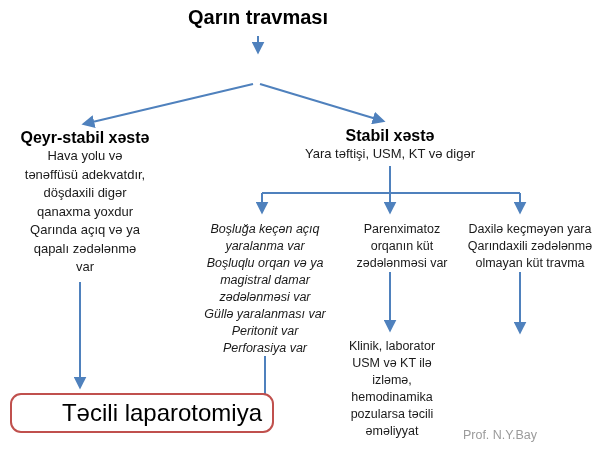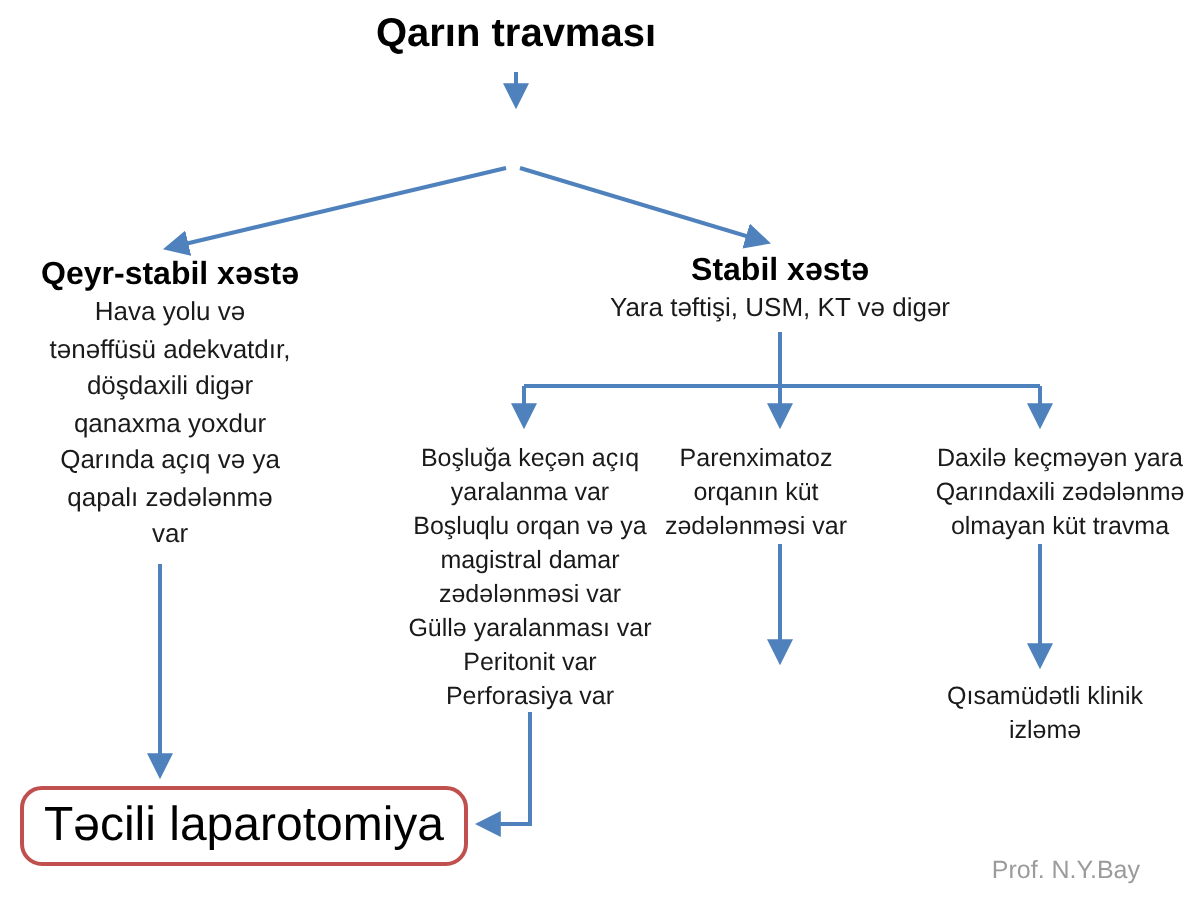--- a/index.html
+++ b/index.html
@@ -40,45 +40,46 @@
     font-weight: bold; font-size: 16px; color: #000;
   }
   .left-head   { left: 0px;   top: 129px; width: 170px; }
   .left-body   { left: 0px;   top: 147px; width: 170px; }
   .stabil-head { left: 315px; top: 127px; width: 150px; }
   .stabil-sub  { left: 295px; top: 145px; width: 190px; }
   .col {
     font-size: 12.5px;
     line-height: 17px;
   }
-  .col1     { left: 185px; top: 221px; width: 160px; }
-  .col2     { left: 316px; top: 221px; width: 124px; }
+  .col1     { left: 185px; top: 221px; width: 160px; font-style: italic; }
+  .col2     { left: 340px; top: 221px; width: 124px; }
   .col3     { left: 450px; top: 221px; width: 160px; }
   .col2-out { left: 328px; top: 338px; width: 128px; }
   .col3-out { left: 445px; top: 340px; width: 155px; }
   .urgent-box {
     position: absolute;
     left: 10px; top: 393px;
     width: 220px; height: 36px;
     border: 2.5px solid #c0504d;
     border-radius: 11px;
     background: #ffffff;
     display: flex;
     align-items: center;
     justify-content: center;
+    padding-left: 40px;
   }
   .urgent-box span {
     font-size: 24px;
     color: #000;
     white-space: nowrap;
   }
   .credit {
     position: absolute;
     left: 430px; top: 428px; width: 140px;
-    text-align: right;
+    text-align: center;
     font-size: 12.5px;
     color: #9b9b9b;
     white-space: nowrap;
   }
 </style>
 </head>
 <body>
 
 <div class="canvas">
 
@@ -138,23 +139,27 @@
 Perforasiya var</div>
 
   <div class="node col col2">Parenximatoz
 orqanın küt
 zədələnməsi var</div>
 
   <div class="node col col3">Daxilə keçməyən yara
 Qarındaxili zədələnmə
 olmayan küt travma</div>
 
+  <div class="node col col2-out">Klinik, laborator
+USM və KT ilə
+izləmə,
+hemodinamika
+pozularsa təcili
+əməliyyat</div>
 
-  <div class="node col col3-out">Qısamüdətli klinik
-izləmə</div>
 
   <div class="urgent-box">
     <span>Təcili laparotomiya</span>
   </div>
 
   <div class="credit">Prof. N.Y.Bay</div>
 
 </div>
 
 </body></html>

